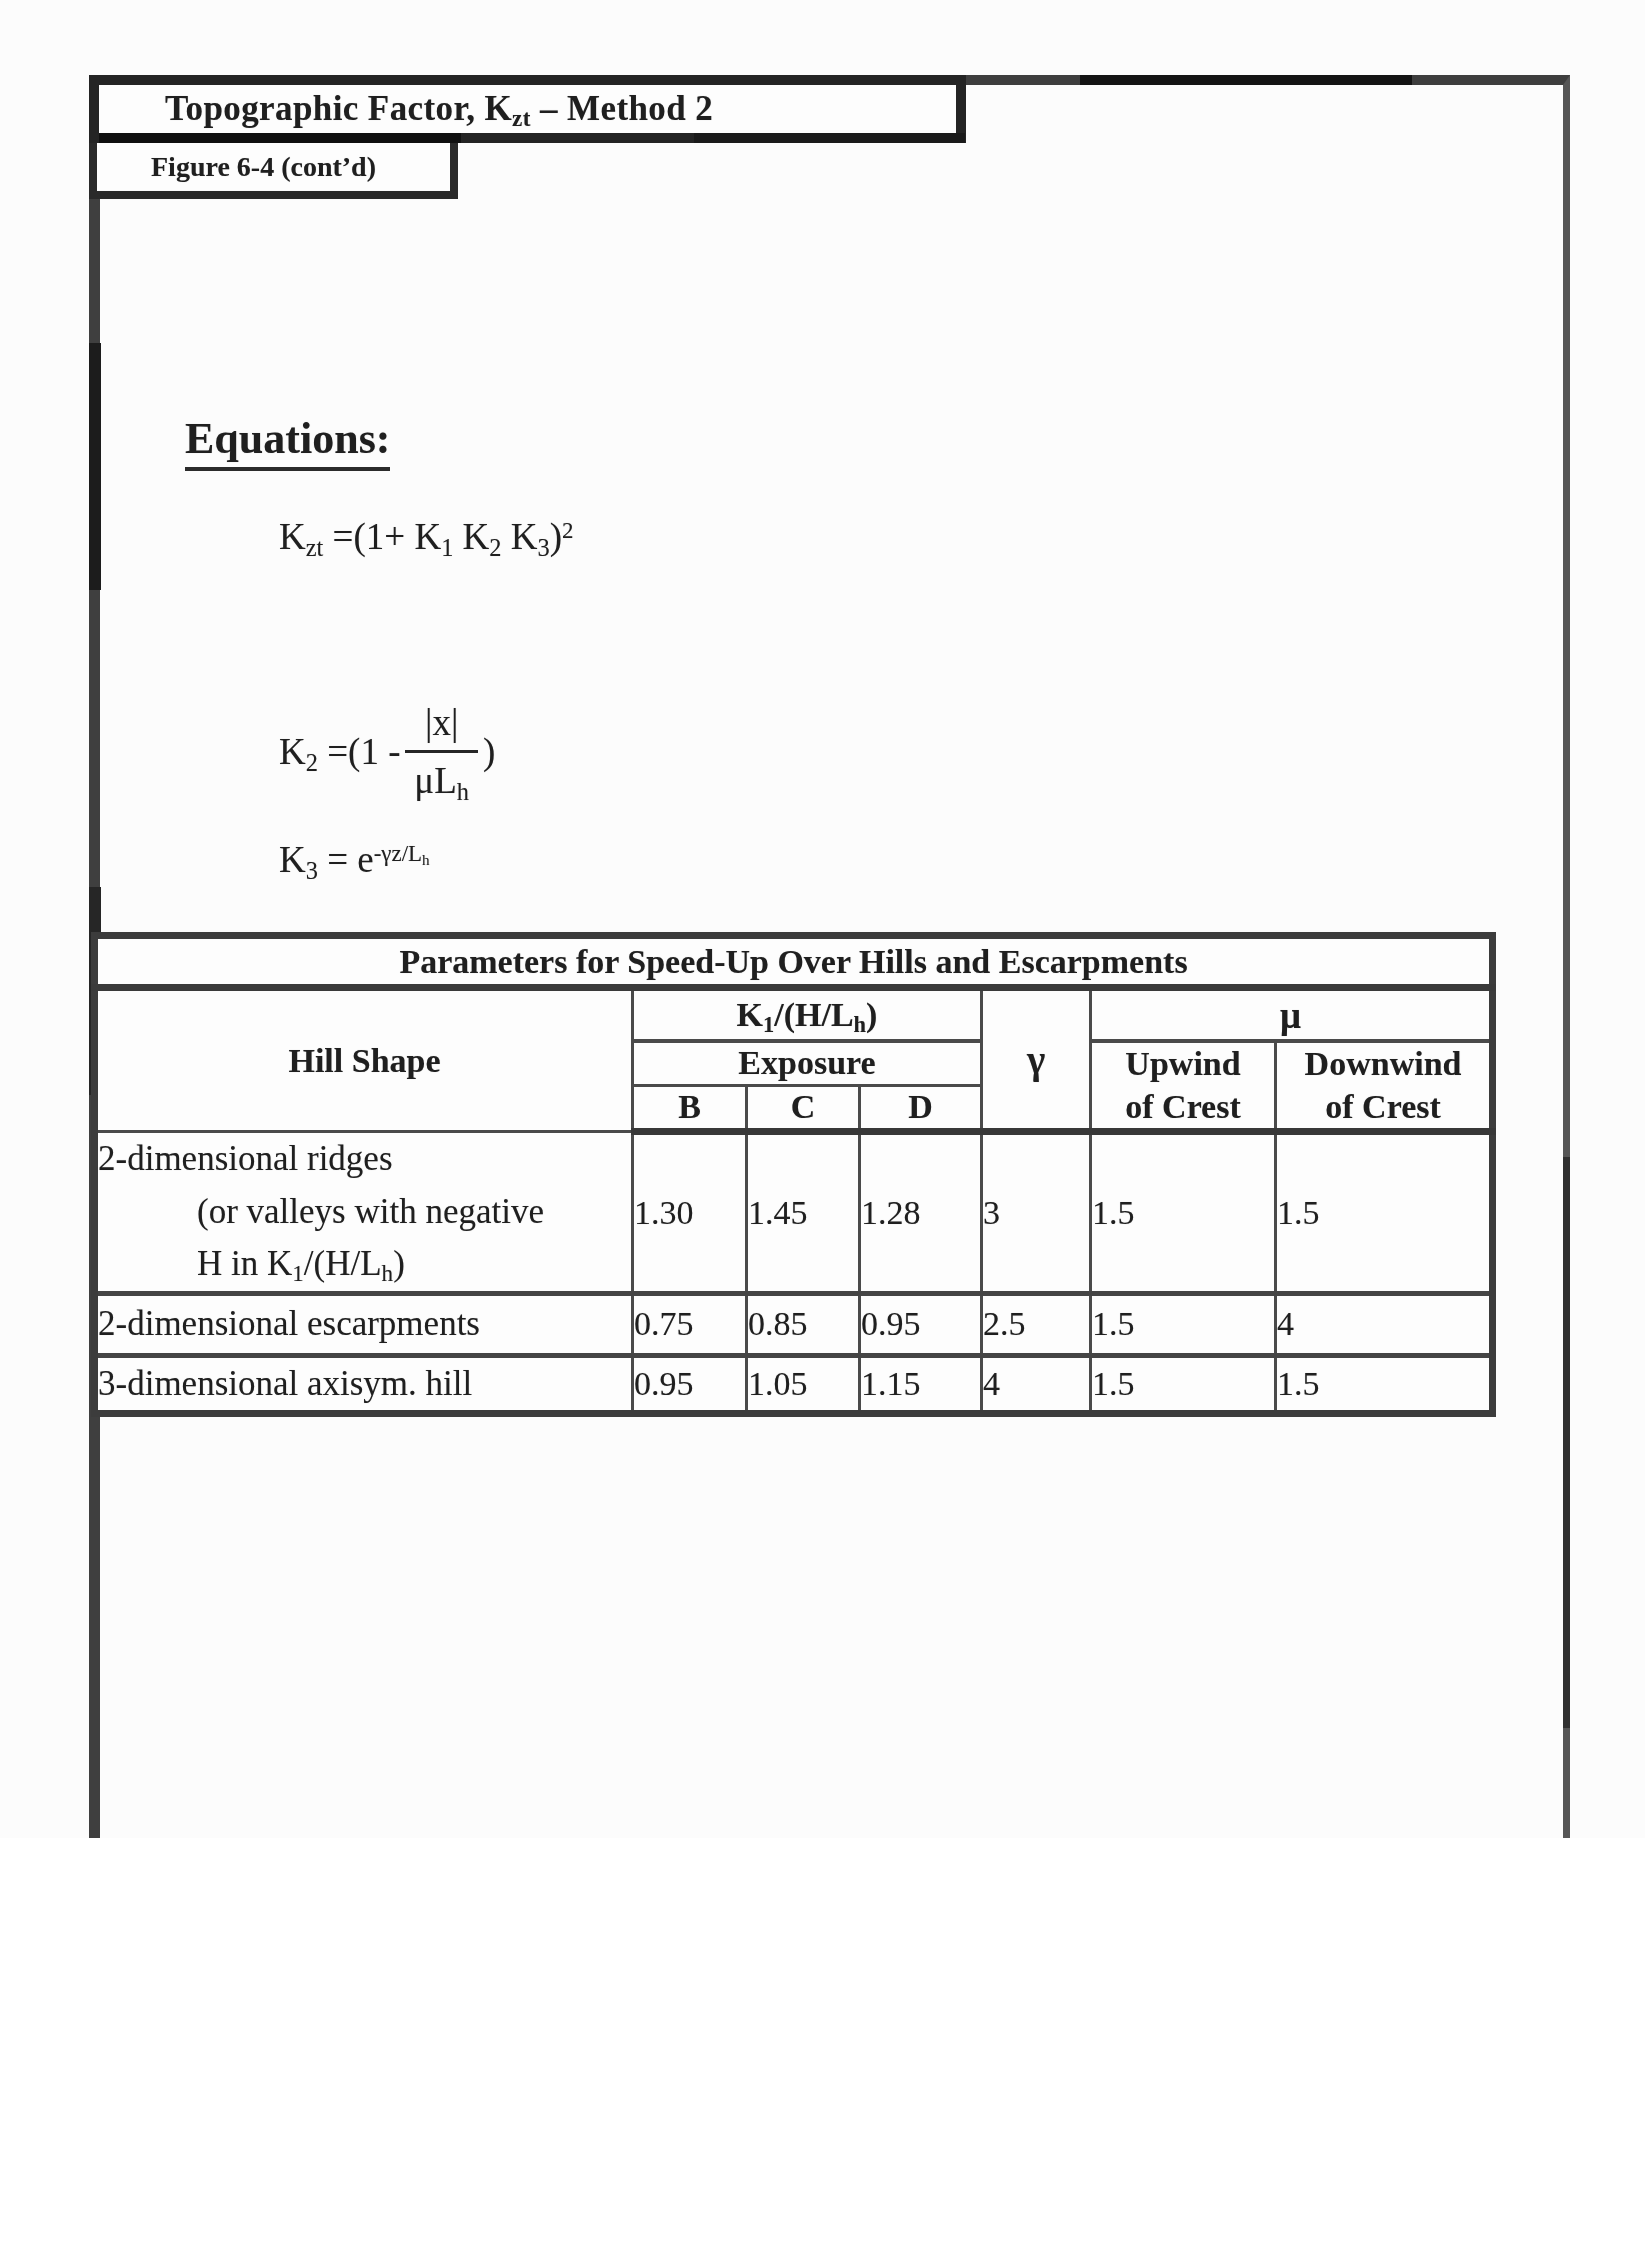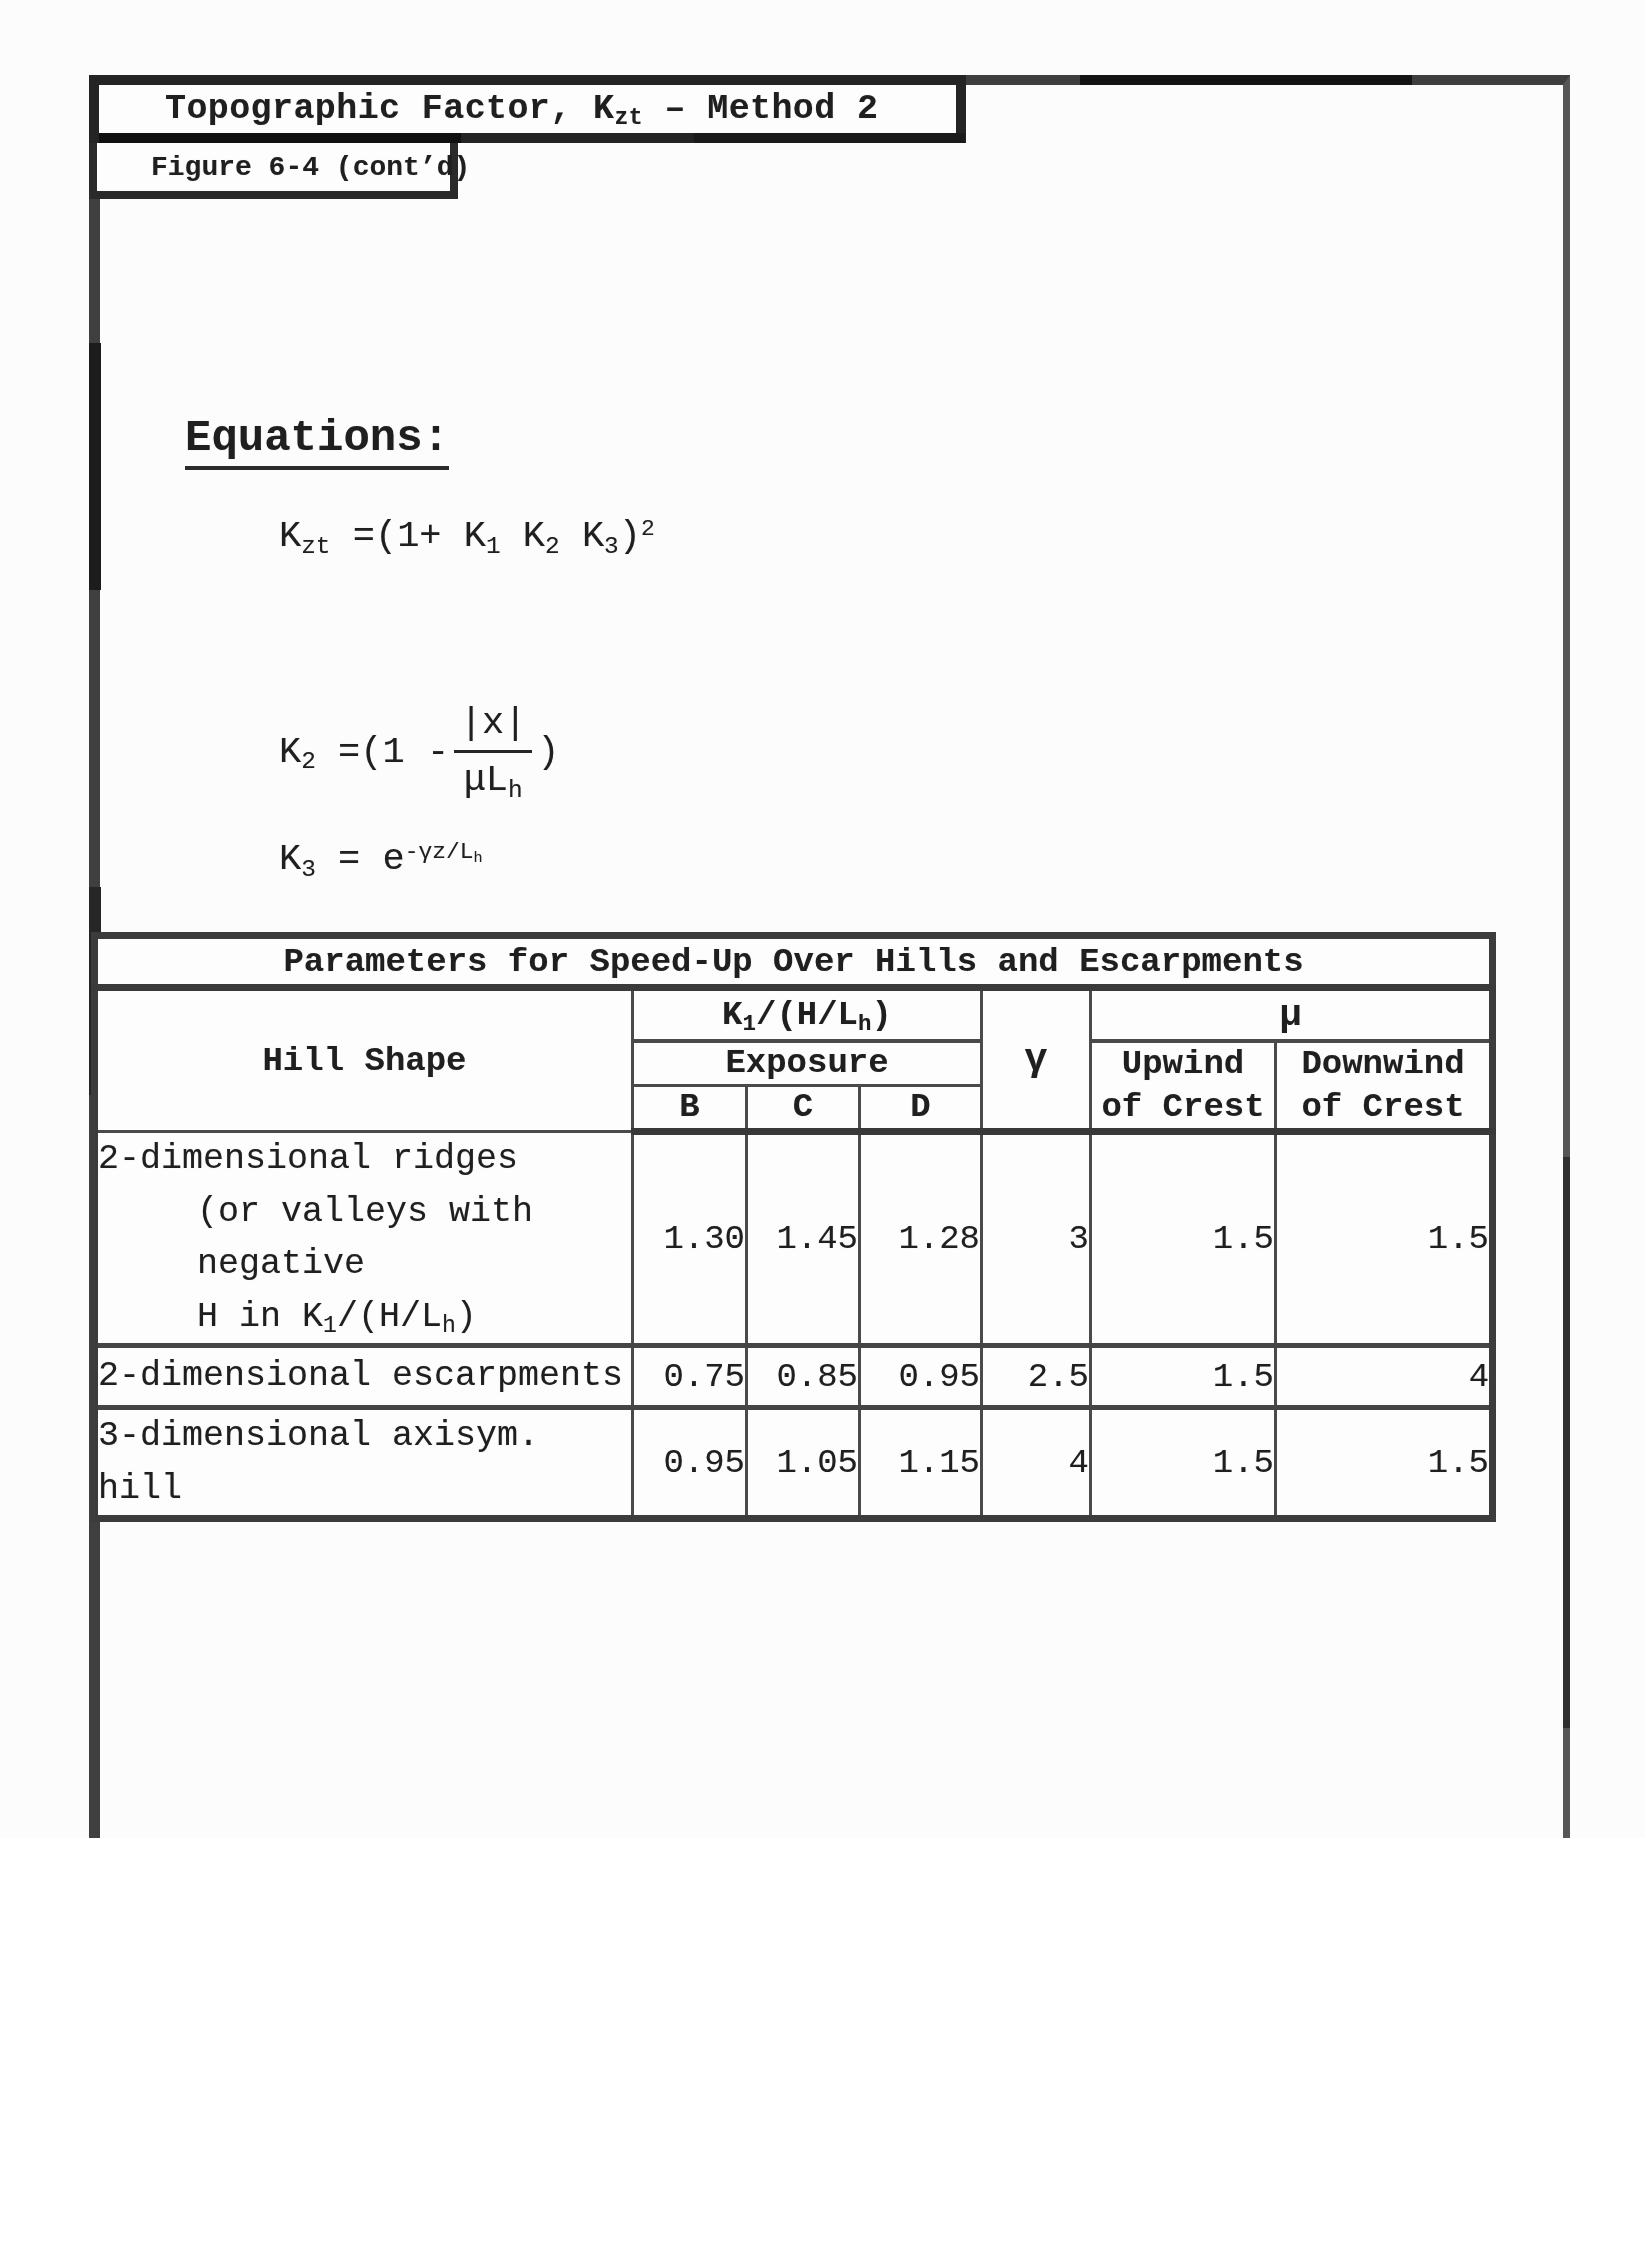--- a/index.html
+++ b/index.html
@@ -1,19 +1,19 @@
 <!DOCTYPE html>
 <html style="font-size:12.3px"><head>
 <meta charset="utf-8">
 <style>
   html,body { margin:0; padding:0; background:#ffffff; }
   .page {
     position:relative; width:1645px; height:1838px; overflow:hidden;
     background:#fcfcfc; color:#1f1f1f;
-    font-family:Liberation Mono, monospace;
+    font-family:Liberation Serif, serif;
     text-shadow:0 0 0.8px rgba(45,45,45,.35);
   }
   
   .frame {
     position:absolute; left:89px; top:75px; width:1481px; height:2088px;
     box-sizing:border-box;
     border-top:10px solid #3e3e3e; border-right:7px solid #565656;
     border-bottom:10.8px solid #636363; border-left:11.6px solid #3f3f3f;
   }
   .patch { position:absolute; }
@@ -59,21 +59,21 @@
   .h2row td { height:37px; }
   .h3row td { height:32px; }
   .cell-gamma-hdr { font-size:39px; }
   .cell-mu-hdr { font-size:37px; border-bottom-width:4.6px !important; }
   .cell-k1ratio { border-bottom-width:4.6px !important; }
   .two-line { line-height:1.25; }
   .hb { border-bottom-width:7.7px !important; border-bottom-color:#383838 !important; }
   .rb { border-bottom-width:5.4px !important; border-bottom-color:#454545 !important; }
   .hill-cell { text-align:left; padding:10.8px 7.7px 10.8px 17px; line-height:1.5; }
   .hill-cell .indent { padding-left:51px;margin-left:48px; }
-  .val { text-align:right; font-size:34px; }
+  .val { text-align:left; font-size:34px; }
   .r1 td { height:154px; }
   .r2 td { height:57px; }
   .r3 td { height:46px; }
 </style>
 </head>
 <body>
 
 <div class="page">
 
   <div class="frame"></div>

